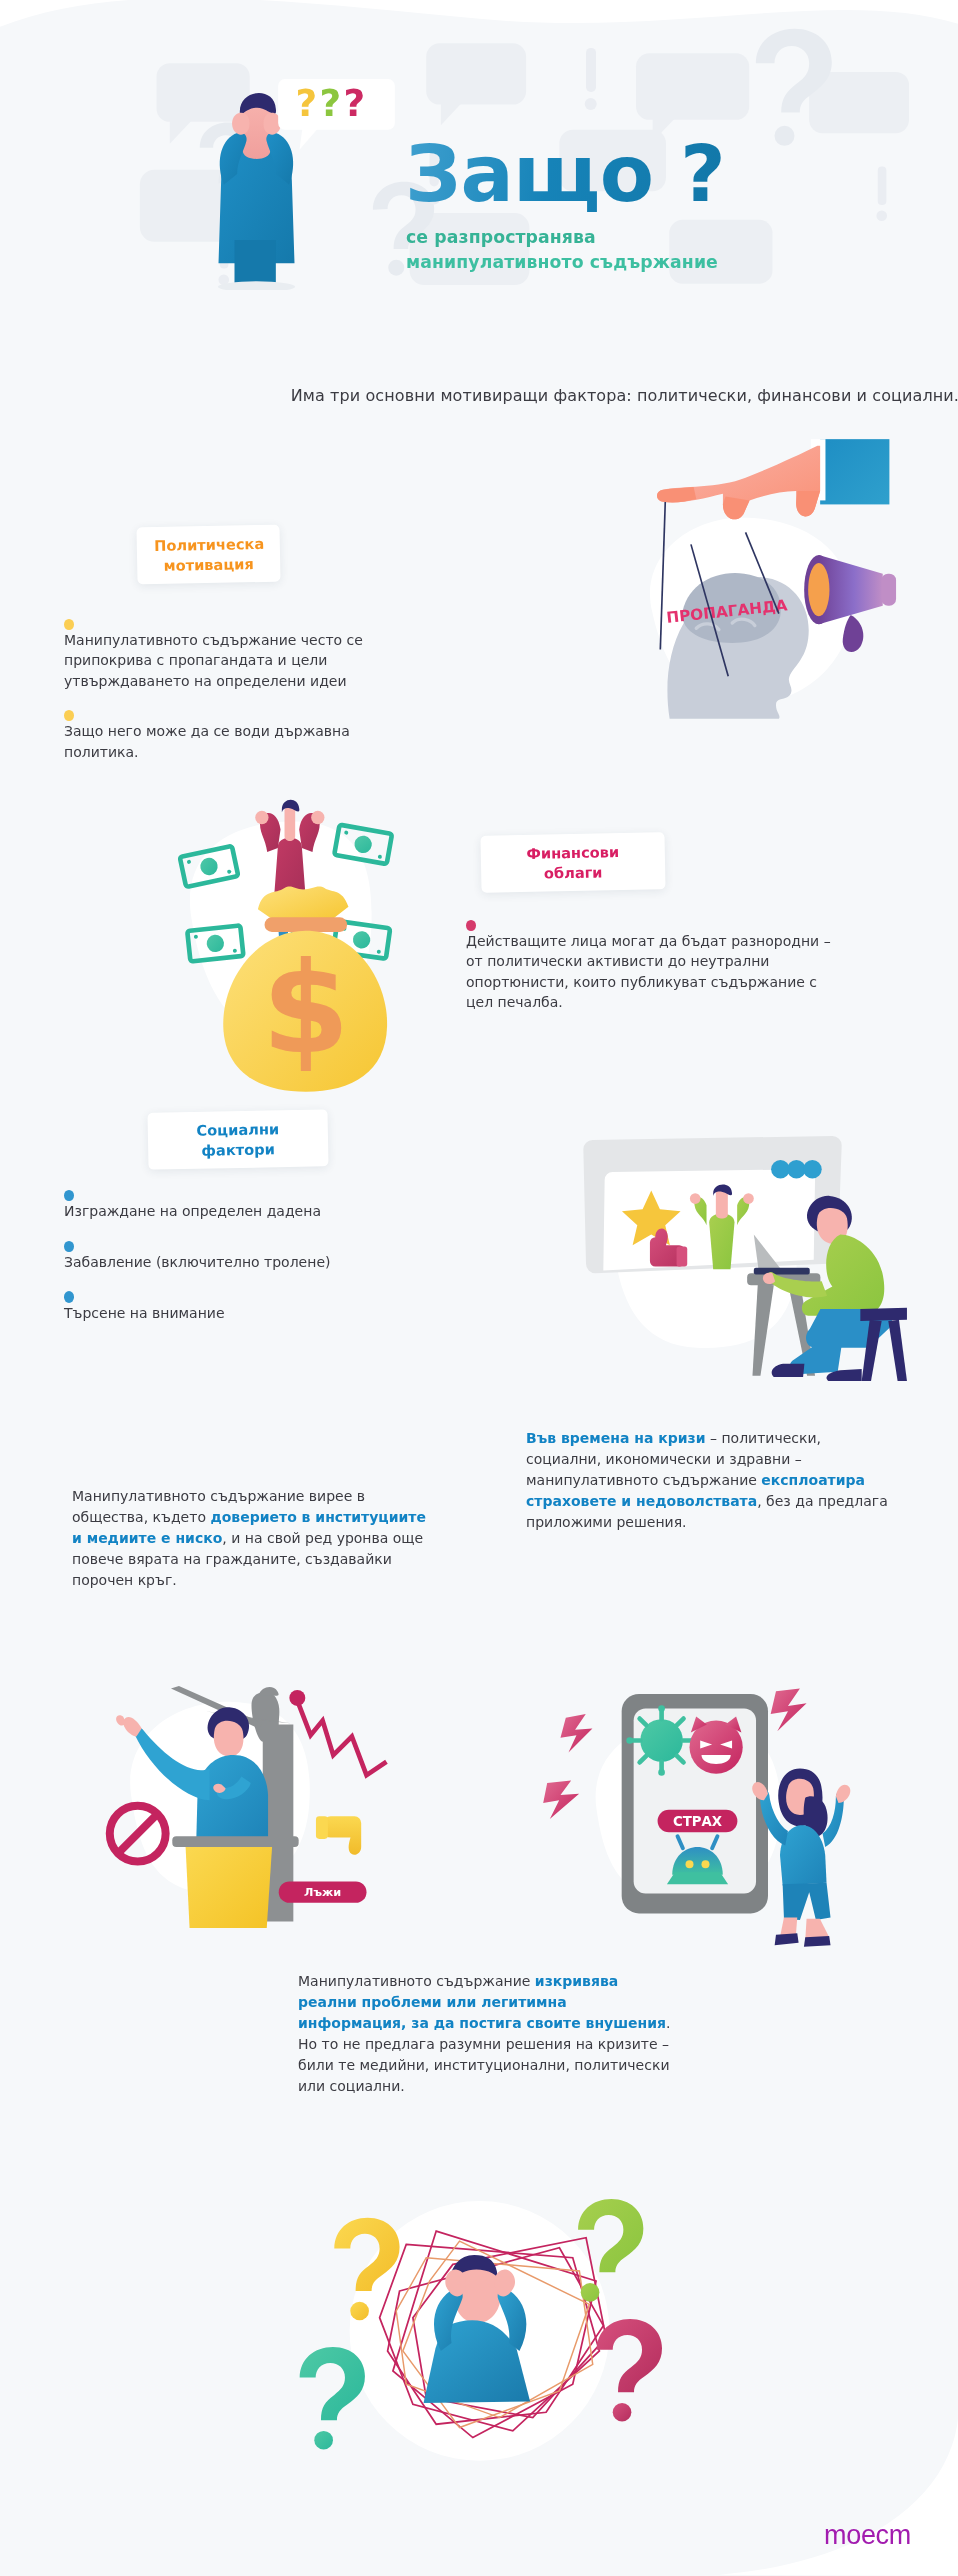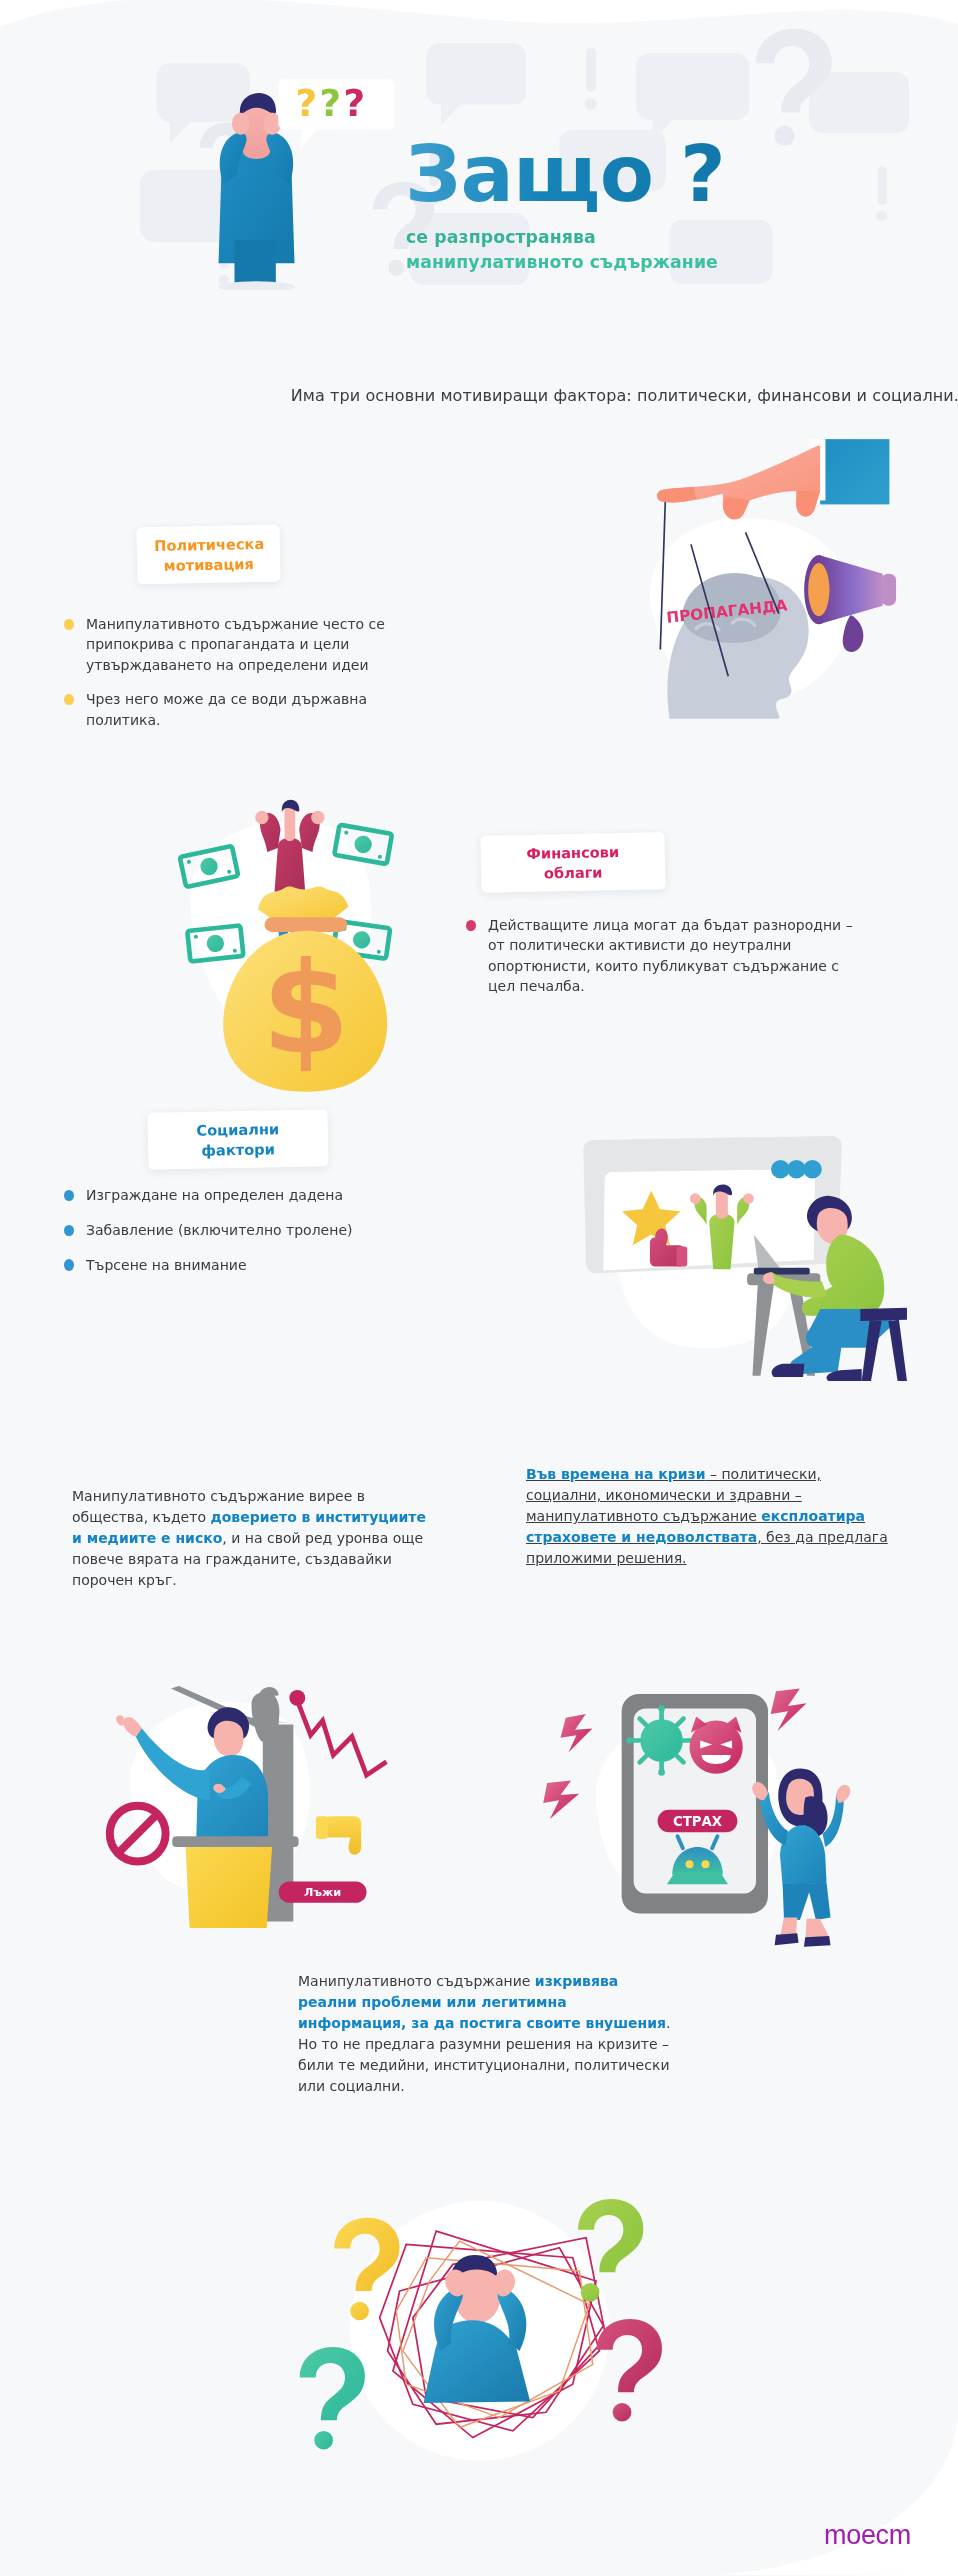--- a/index.html
+++ b/index.html
@@ -112,20 +112,21 @@
   .badge.orange  { color: #f7941e; }
   .badge.pink    { color: #d81e63; }
   .badge.blue    { color: #1283c4; }
 
   
   .bullets { position: absolute; }
   .bullet-row {
     display: flex;
     align-items: flex-start;
     margin-bottom: 14.6px;
+    flex-direction: column;
   }
   .dot {
     flex: 0 0 auto;
     width: 10px; height: 11.3px;
     border-radius: 50%;
     margin-top: 4.7px;
     margin-right: 12px;
   }
   .dot.yellow { background: #fbce53; }
   .dot.pink   { background: #d53a6b; }
@@ -260,21 +261,21 @@
     <div>мотивация</div>
   </div>
 
   <div class="bullets" style="left:64px; top:614px; width:360px;">
     <div class="bullet-row">
       <span class="dot yellow"></span>
       <span class="bullet-text">Манипулативното съдържание често се припокрива с пропагандата и цели утвърждаването на определени идеи</span>
     </div>
     <div class="bullet-row">
       <span class="dot yellow"></span>
-      <span class="bullet-text">Чрез него може да се води държавна политика.</span>
+      <span class="bullet-text">Защо него може да се води държавна политика.</span>
     </div>
   </div>
 
   <svg class="illus" style="left:639px; top:439px; width:313px; height:280px;" viewBox="0 0 470 420">
     <defs>
       <linearGradient id="handG" x1="0" y1="0" x2="1" y2="1">
         <stop offset="0%" stop-color="#fab3a9"></stop>
         <stop offset="100%" stop-color="#f99075"></stop>
       </linearGradient>
       <linearGradient id="sleeveG" x1="0" y1="0" x2="1" y2="1">
@@ -468,21 +469,21 @@
       <path d="M460,290 L530,288 L530,306 L460,308 Z" fill="#2e2a6e"></path>
       <path d="M474,306 L462,398 L476,398 L492,308 Z" fill="#2e2a6e"></path>
       <path d="M518,306 L530,398 L516,398 L502,308 Z" fill="#2e2a6e"></path>
     </g>
   </svg>
 
   <div class="para" style="left:72px; top:1486px; width:360px;">
     <span>Манипулативното съдържание вирее в общества, където </span><span class="hl">доверието в институциите и медиите е ниско</span><span>, и на свой ред уронва още повече вярата на гражданите, създавайки порочен кръг.</span>
   </div>
 
-  <div class="para" style="left:526px; top:1464px; width:373px;text-decoration:underline;">
+  <div class="para" style="left:526px; top:1428px; width:373px;">
     <span class="hl">Във времена на кризи</span><span> – политически, социални, икономически и здравни – манипулативното съдържание </span><span class="hl">експлоатира страховете и недоволствата</span><span>, без да предлага приложими решения.</span>
   </div>
 
   <svg class="illus" style="left:59px; top:1662px; width:333px; height:286px;" viewBox="0 0 500 430">
     <defs>
       <linearGradient id="podiumG" x1="0" y1="0" x2="1" y2="1">
         <stop offset="0%" stop-color="#fbd850"></stop>
         <stop offset="100%" stop-color="#f4c326"></stop>
       </linearGradient>
       <linearGradient id="blueShirt2" x1="0" y1="0" x2="1" y2="1">

